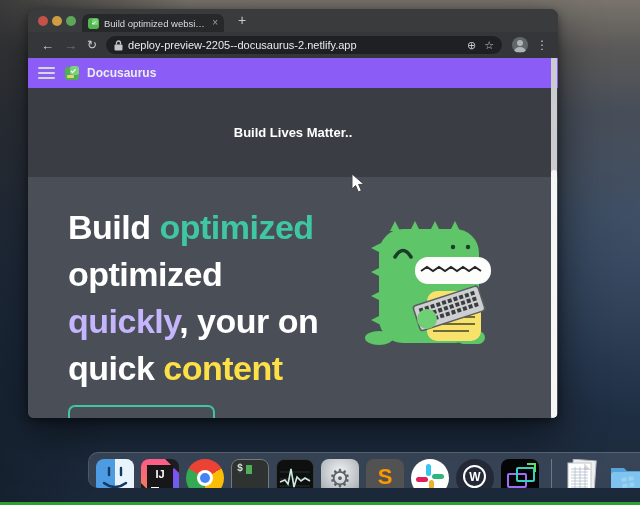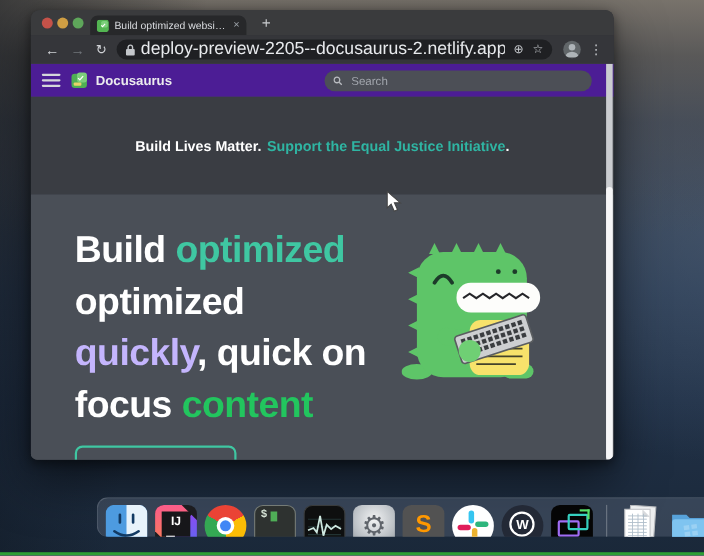--- a/index.html
+++ b/index.html
@@ -39,30 +39,30 @@
     display:flex;align-items:center;padding:0 8px;box-sizing:border-box;
   }
   .nav-ic{font-size:13px;margin:0 5px;line-height:1;}
   .ic-back{color:#d0d2d6;}
   .ic-fwd{color:#70757a;}
   .ic-reload{color:#cfd1d5;font-size:12px;}
   .urlbar{
     flex:1;height:18px;background:#1f2023;border-radius:9px;margin:0 6px 0 4px;
     display:flex;align-items:center;padding:0 8px;box-sizing:border-box;min-width:0;
   }
-  .url-text{font-size:16px;color:#e8eaed;white-space:nowrap;overflow:hidden;margin-left:5px;flex:1;}
+  .url-text{font-size:11px;color:#e8eaed;white-space:nowrap;overflow:hidden;margin-left:5px;flex:1;}
   .omni-ic{font-size:11px;color:#c6c9cd;margin-left:8px;line-height:1;}
   .avatar{width:16px;height:16px;border-radius:50%;background:#616669;margin:0 4px;position:relative;overflow:hidden;flex:0 0 auto;}
   .avatar svg{position:absolute;left:0;top:0;}
   .menu3{font-size:12px;color:#c6c9cd;margin:0 2px 0 4px;letter-spacing:0;}
 
   
   .content{position:absolute;left:0;top:49px;width:100%;height:360px;background:#4a4f57;overflow:hidden;}
 
-  .site-nav{position:absolute;left:0;top:0;width:100%;height:30px;background:#4c1d95;display:flex;align-items:center;padding:0 10px;box-sizing:border-box;}
+  .site-nav{position:absolute;left:0;top:0;width:100%;height:30px;background:#8b5cf6;display:flex;align-items:center;padding:0 10px;box-sizing:border-box;}
   .burger{width:17px;height:12px;display:flex;flex-direction:column;justify-content:space-between;margin-right:9px;}
   .burger div{height:2px;background:#d5d7da;border-radius:1px;}
   .brand-logo{width:16px;height:16px;margin-right:7px;flex:0 0 auto;}
   .brand{font-size:12px;font-weight:bold;color:#ececee;}
   .searchbox{
     position:absolute;right:20px;top:6px;width:243px;height:19px;background:#4c4f56;
     border-radius:10px;display:flex;align-items:center;padding:0 8px;box-sizing:border-box;
   }
   .searchbox input{
     background:transparent;border:none;outline:none;color:#c7cace;font-size:10.5px;
@@ -186,41 +186,33 @@
           <div></div>
           <div></div>
         </div>
       <svg class="brand-logo" viewBox="0 0 16 16">
         <rect x="1" y="2" width="14" height="13" rx="3" fill="#4faf54"></rect>
         <rect x="6" y="1" width="9" height="9" rx="2.5" fill="#7ccf7b"></rect>
         <path d="M7 6 l1.6 1.6 3-3.4" stroke="#fff" stroke-width="1.2" fill="none"></path>
         <rect x="3" y="10" width="7" height="3" rx="1" fill="#e8d26a"></rect>
       </svg>
       <span class="brand">Docusaurus</span>
-      <div class="searchbox">
-        <svg width="9" height="9" viewBox="0 0 9 9">
-          <circle cx="3.6" cy="3.6" r="2.8" stroke="#b9bcc1" stroke-width="1.3" fill="none"></circle>
-          <line x1="5.8" y1="5.8" x2="8.4" y2="8.4" stroke="#b9bcc1" stroke-width="1.3"></line>
-        </svg>
-        <input type="text" placeholder="Search" style="">
-      </div>
     </div>
 
     <div class="announce">
       <span>Build Lives Matter.</span>
-      <a href="#" style="color:#2fb5a3;">Support the Equal Justice Initiative</a>
         <span>.</span>
     </div>
 
     <div class="hero">
       <div class="hero-title">
         <div><span>Build </span><span style="color:#3fc7a2;">optimized</span></div>
         <div><span>optimized</span></div>
-        <div><span style="color:#c4b5fd;">quickly</span><span>, quick on</span></div>
-        <div><span>focus </span><span style="color:#22c55e;">content</span></div>
+        <div><span style="color:#c4b5fd;">quickly</span><span>, your on</span></div>
+        <div><span>quick </span><span style="color:#fde047;">content</span></div>
       </div>
 
       <svg class="dino" viewBox="0 0 135 138">
 
         <ellipse cx="14" cy="127" rx="14" ry="7" fill="#5ec568"></ellipse>
 
         <path d="M25 20 l5 -10 l5 10 z M45 20 l5 -10 l5 10 z M65 20 l5 -10 l5 10 z M85 20 l5 -10 l5 10 z" fill="#5ec568"></path>
         <path d="M16 32 l-10 5 l10 5 z M16 56 l-10 5 l10 5 z M16 80 l-10 5 l10 5 z M16 104 l-10 5 l10 5 z" fill="#5ec568"></path>
 
         <rect x="14" y="18" width="100" height="114" rx="24" fill="#5ec568"></rect>

